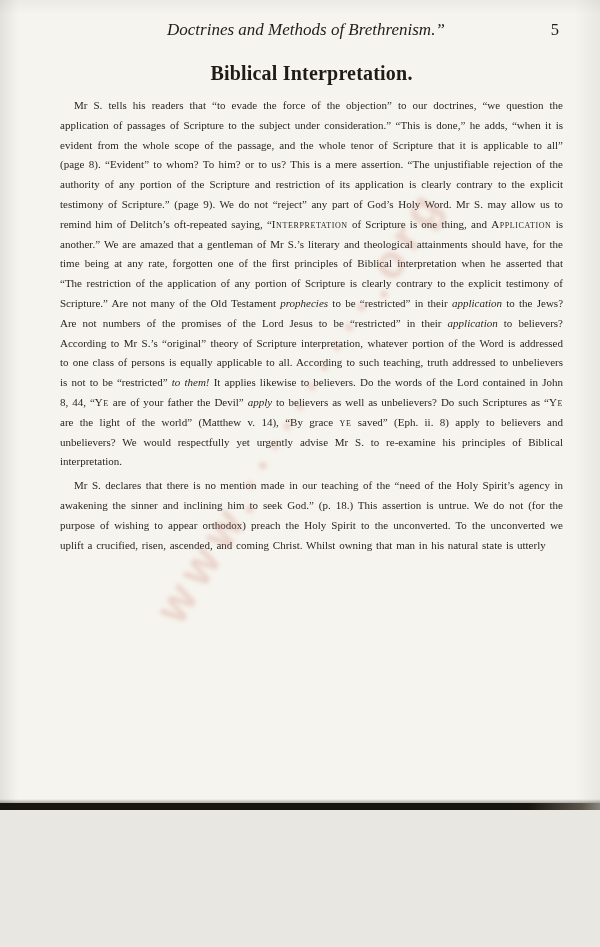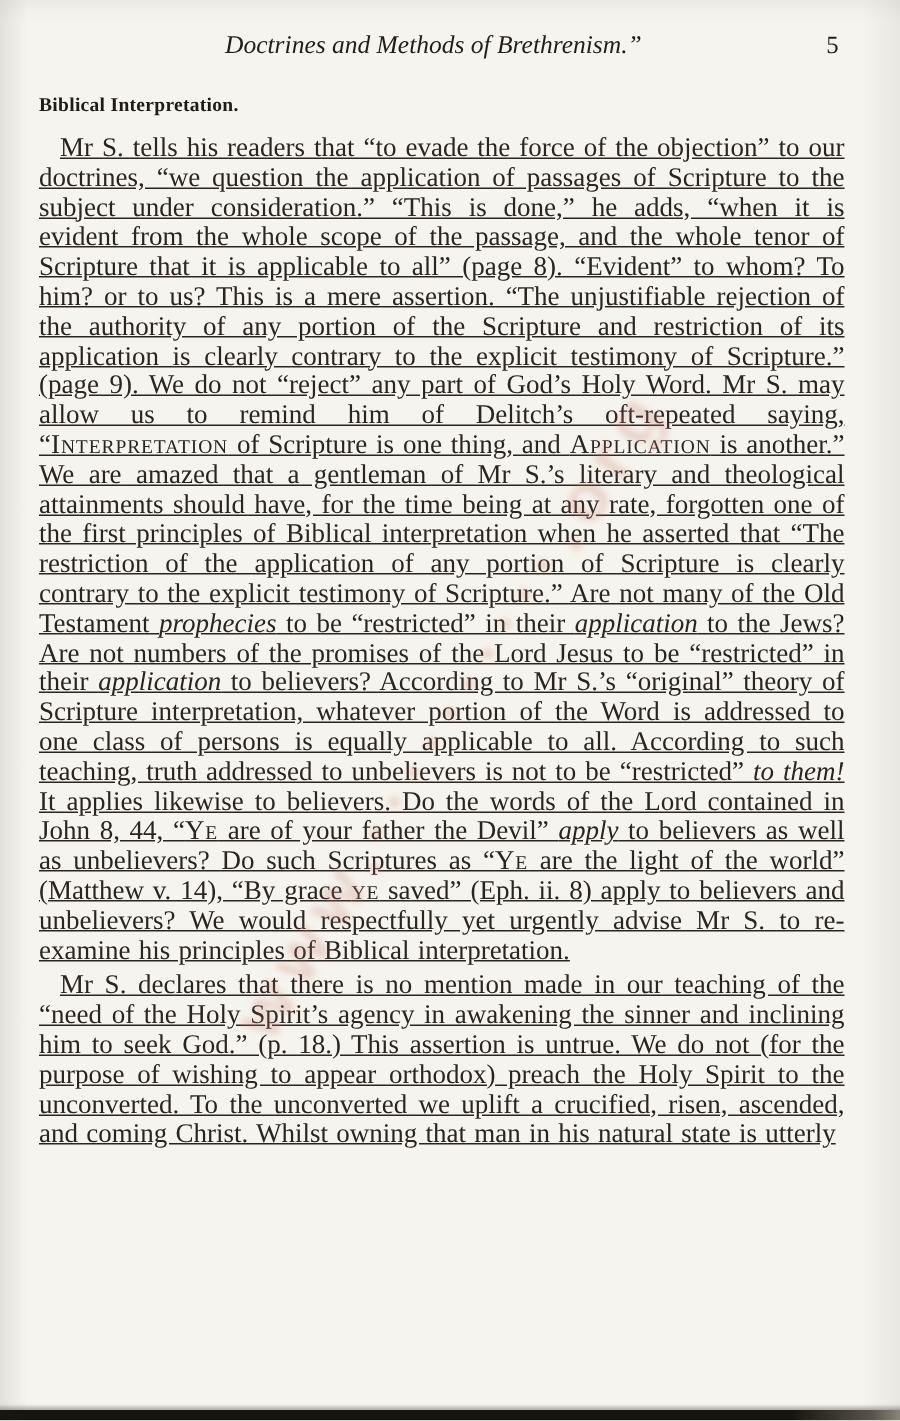--- a/index.html
+++ b/index.html
@@ -3,31 +3,31 @@
 <meta charset="utf-8">
 <style>
   html, body {
     margin: 0;
     padding: 0;
     background: #e9e7e2;
   }
   .page {
     position: relative;
     width: 600px;
-    height: 947px;
+    height: 810px;
     margin: 0 auto;
     overflow: hidden;
     background:
       linear-gradient(90deg, rgba(60,55,50,0.10) 0, rgba(60,55,50,0.0) 18px, rgba(60,55,50,0.0) 575px, rgba(60,55,50,0.07) 600px),
       linear-gradient(180deg, rgba(60,55,50,0.05) 0, rgba(60,55,50,0.0) 14px),
       #f6f4ee;
     font-family: "Liberation Serif", "DejaVu Serif", serif;
     color: #26211e;
     box-sizing: border-box;
-    padding: 20px 37px 0 26px;
+    padding: 20px 37px 0 60px;
   }
   .watermark {
     position: absolute;
     left: 50%;
     top: 50%;
     transform: translate(-50%,-50%) rotate(-58deg);
     font-size: 46px;
     letter-spacing: 8px;
     white-space: nowrap;
     color: rgba(198,120,105,0.26);
@@ -53,36 +53,35 @@
     color: #221d1a;
   }
   .page-number {
     position: absolute;
     right: 4px;
     top: 0;
     font-size: 16.5px;
     color: #221d1a;
   }
   .section-heading {
-    text-align: left;
+    text-align: center;
     font-weight: bold;
-    font-size: 13px;
+    font-size: 20px;
     letter-spacing: 0.2px;
     margin: 16px 0 11px 0;
     color: #1f1b18;
   }
   .body-para {
-    font-size: 18px;
+    font-size: 11px;
     line-height: 19.8px;
     text-align: justify;
     text-indent: 14px;
     margin: 0 0 4px 0;
     color: #2a2522;
     word-spacing: 1px;
-    text-decoration: underline;
   }
   .run-i { font-style: italic; }
   .run-sc { font-variant: small-caps; letter-spacing: 0.6px; }
   .scan-edge-bottom {
     position: absolute;
     left: 0;
     bottom: 0;
     width: 100%;
     height: 7px;
     background: linear-gradient(90deg, #17150f 0, #17150f 88%, #5a554c 97%, #8a857a 100%);

